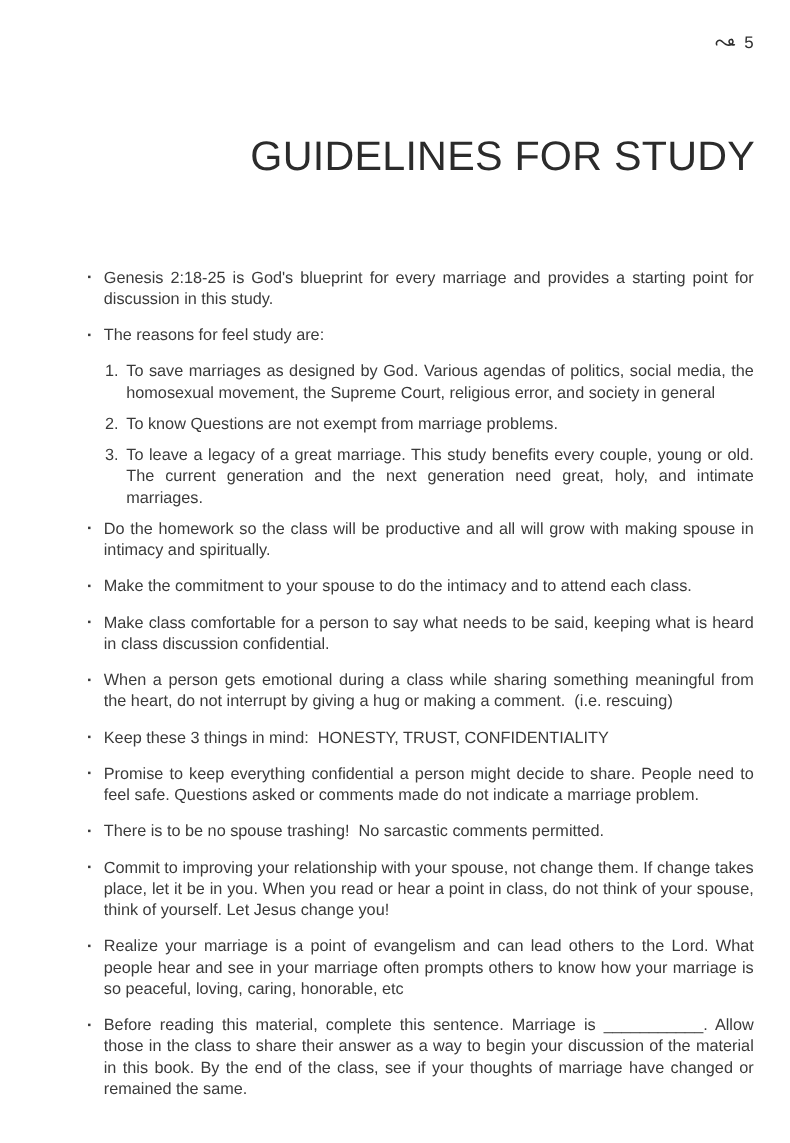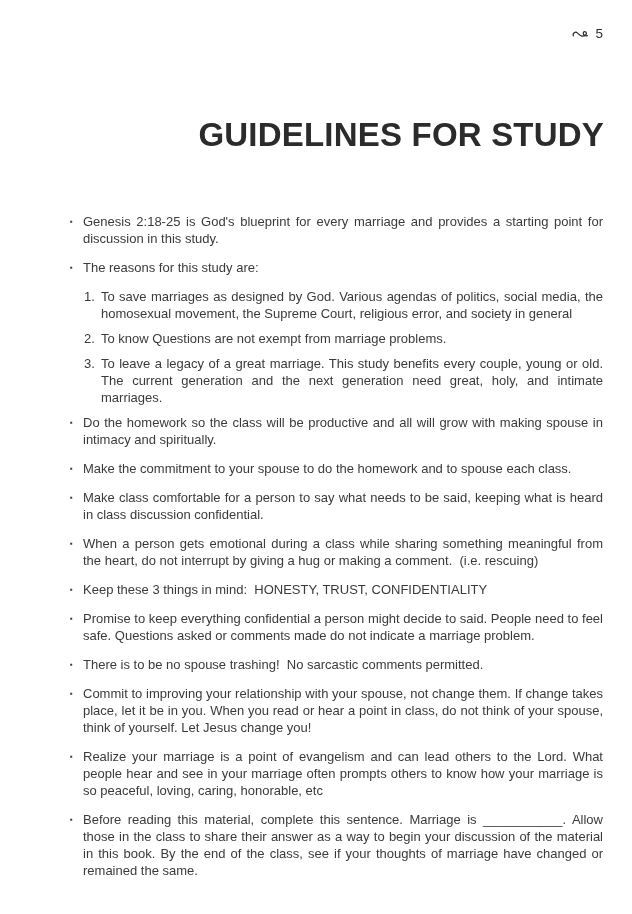--- a/index.html
+++ b/index.html
@@ -19,24 +19,24 @@
     right: 29px;
     display: flex;
     align-items: center;
     gap: 5px;
     font-size: 13.5px;
     color: #2e2e2e;
   }
   .fleuron { display: inline-block; line-height: 0; }
   .doc-title {
     position: absolute;
-    top: 94px;
+    top: 84px;
     right: 28px;
     font-size: 33px;
-    font-weight: 700;
+    font-weight: 400;
     letter-spacing: 0.2px;
     color: #2b2b2b;
     white-space: nowrap;
   }
   .content {
     position: absolute;
     top: 213px;
     left: 70px;
     width: 533px;
     font-size: 13px;
@@ -77,21 +77,21 @@
   <h1 class="doc-title">GUIDELINES FOR STUDY</h1>
 
   <div class="content">
   <div class="item bulleted">
     <span class="marker">▪</span>
     <span class="text">Genesis 2:18-25 is God's blueprint for every marriage and provides a starting point for discussion in this study.</span>
   </div>
 
   <div class="item bulleted">
     <span class="marker">▪</span>
-    <span class="text">The reasons for this study are:</span>
+    <span class="text">The reasons for feel study are:</span>
   </div>
 
   <div class="item numbered">
     <span class="marker">1.</span>
     <span class="text">To save marriages as designed by God. Various agendas of politics, social media, the homosexual movement, the Supreme Court, religious error, and society in general</span>
   </div>
 
   <div class="item numbered">
     <span class="marker">2.</span>
     <span class="text">To know Questions are not exempt from marriage problems.</span>
@@ -102,41 +102,41 @@
     <span class="text">To leave a legacy of a great marriage. This study benefits every couple, young or old. The current generation and the next generation need great, holy, and intimate marriages.</span>
   </div>
 
   <div class="item bulleted">
     <span class="marker">▪</span>
     <span class="text">Do the homework so the class will be productive and all will grow with making spouse in intimacy and spiritually.</span>
   </div>
 
   <div class="item bulleted">
     <span class="marker">▪</span>
-    <span class="text">Make the commitment to your spouse to do the homework and to spouse each class.</span>
+    <span class="text">Make the commitment to your spouse to do the intimacy and to attend each class.</span>
   </div>
 
   <div class="item bulleted">
     <span class="marker">▪</span>
     <span class="text">Make class comfortable for a person to say what needs to be said, keeping what is heard in class discussion confidential.</span>
   </div>
 
   <div class="item bulleted">
     <span class="marker">▪</span>
     <span class="text">When a person gets emotional during a class while sharing something meaningful from the heart, do not interrupt by giving a hug or making a comment.&nbsp; (i.e. rescuing)</span>
   </div>
 
   <div class="item bulleted">
     <span class="marker">▪</span>
     <span class="text">Keep these 3 things in mind:&nbsp; HONESTY, TRUST, CONFIDENTIALITY</span>
   </div>
 
   <div class="item bulleted">
     <span class="marker">▪</span>
-    <span class="text">Promise to keep everything confidential a person might decide to said. People need to feel safe. Questions asked or comments made do not indicate a marriage problem.</span>
+    <span class="text">Promise to keep everything confidential a person might decide to share. People need to feel safe. Questions asked or comments made do not indicate a marriage problem.</span>
   </div>
 
   <div class="item bulleted">
     <span class="marker">▪</span>
     <span class="text">There is to be no spouse trashing!&nbsp; No sarcastic comments permitted.</span>
   </div>
 
   <div class="item bulleted">
     <span class="marker">▪</span>
     <span class="text">Commit to improving your relationship with your spouse, not change them. If change takes place, let it be in you. When you read or hear a point in class, do not think of your spouse, think of yourself. Let Jesus change you!</span>

